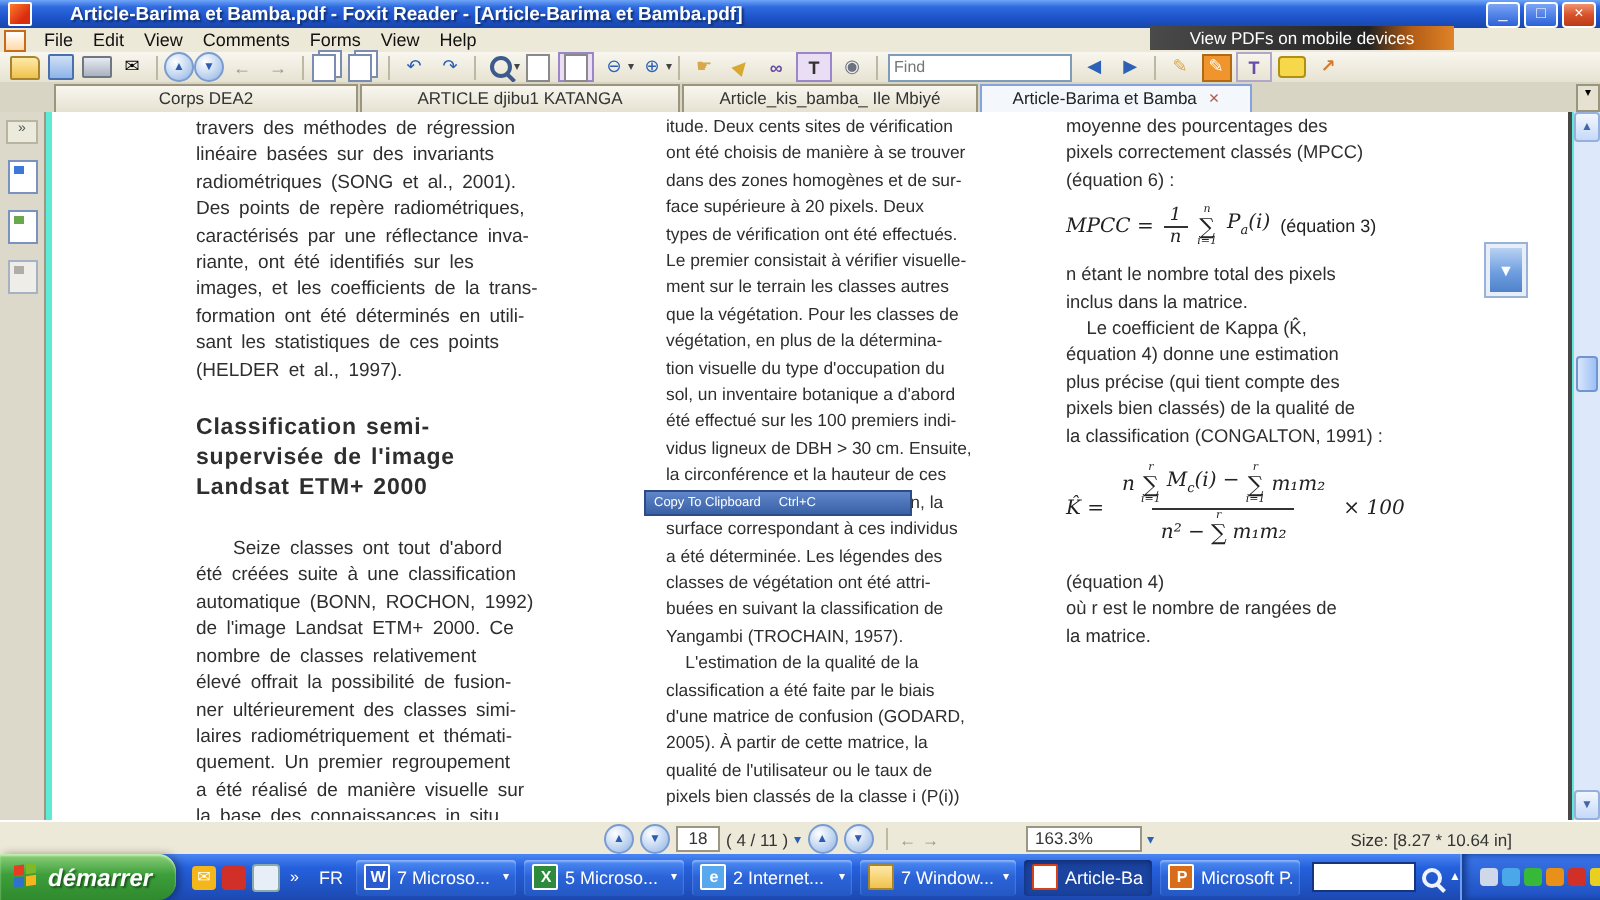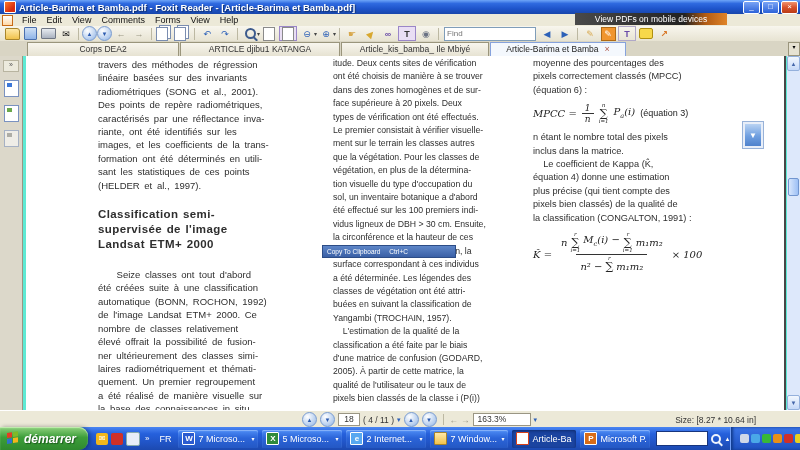--- a/index.html
+++ b/index.html
@@ -6,21 +6,21 @@
   .screen{position:relative;width:800px;height:450px;overflow:hidden;
     font-family:"Liberation Sans","DejaVu Sans",sans-serif;background:#8f8f8f;}
 
   
   .titlebar{position:absolute;left:0;top:0;right:0;height:14px;
     background:linear-gradient(180deg,#6ea5f8 0%,#2f6ae0 25%,#1f55cc 60%,#1746ab 100%);
     display:flex;align-items:center;padding:0 2px;color:#fff;}
   .app-ico{width:10px;height:10px;margin:0 3px 0 2px;border-radius:1px;
     background:linear-gradient(135deg,#ff7a2a,#d92c10 70%);border:1px solid #fff;flex:none;}
   .title-text{flex:1;font-size:9.5px;font-weight:bold;white-space:nowrap;overflow:hidden;
-    text-shadow:1px 1px 1px #10306e;}
+    text-shadow:1px 1px 1px #10306e;margin-left:16px;}
   .win-btn{width:15px;height:11px;margin-left:2px;border:1px solid #fff;border-radius:2px;
     font-size:8px;line-height:9px;text-align:center;color:#fff;flex:none;}
   .b-min,.b-max{background:linear-gradient(#7aa4f5,#2c62d8);}
   .b-close{background:linear-gradient(#f0926f,#d8512a 50%,#b93c17);}
 
   
   .menubar{position:absolute;top:14px;left:0;right:0;height:12px;background:#ece9d8;
     display:flex;align-items:center;font-size:9px;color:#111;}
   .menu-ico{width:9px;height:9px;margin:0 4px 0 2px;background:linear-gradient(#fff,#ffd9a8);
     border:1px solid #c86a18;flex:none;}
@@ -122,21 +122,21 @@
   .sb-thumb{position:absolute;top:122px;left:1px;right:1px;height:16px;border-radius:2px;
     background:linear-gradient(90deg,#d8e6fc,#9dc0f5);border:1px solid #7195cf;}
 
   
   .statusbar{position:absolute;top:410px;left:0;right:0;height:17px;background:#ece9d8;
     border-top:1px solid #fff;display:flex;align-items:center;font-size:8.5px;color:#333;}
   .sb-ctrls{display:flex;align-items:center;gap:3px;margin-left:302px;}
   .page-box{width:20px;height:11px;background:#fff;border:1px solid #9a9684;
     text-align:center;line-height:11px;}
   .zoom-box{width:52px;height:11px;background:#fff;border:1px solid #9a9684;
-    line-height:11px;padding-left:4px;}
+    line-height:11px;padding-left:4px;margin-left:40px;}
   .bluedd{color:#2d61b8;font-size:7px;}
   .vsep{width:1px;height:11px;background:#bcb8a2;margin:0 3px;}
   .size-info{position:absolute;right:44px;}
 
   
   .taskbar{position:absolute;left:0;top:427px;right:0;height:23px;display:flex;align-items:center;
     background:linear-gradient(#4a86f2,#2560dc 30%,#2155c8 65%,#1c49b0);}
   .start{height:23px;border-radius:0 9px 9px 0;padding:0 12px 0 7px;margin-right:8px;
     background:linear-gradient(#8fd27e,#3d9e3a 45%,#2f8a2e);display:flex;align-items:center;gap:4px;
     color:#fff;font-weight:bold;font-style:italic;font-size:12px;flex:none;
@@ -392,20 +392,23 @@
               <span class="sum">
                   <span class="lim">r</span>
                   <span class="sig">∑</span>
                   <span class="lim">&nbsp;</span>
                 </span>
               <span>m₁m₂</span>
             </span>
           </span>
           <span>× 100</span>
         </div>
+        <div class="lines">(équation 4)
+où r est le nombre de rangées de
+la matrice.</div>
       </div>
 
       <div class="sel-tip">
         <span>Copy To Clipboard</span>
         <span>Ctrl+C</span>
       </div>
       <div class="pg-btn">
           <span>▼</span>
         </div>
     </div>

